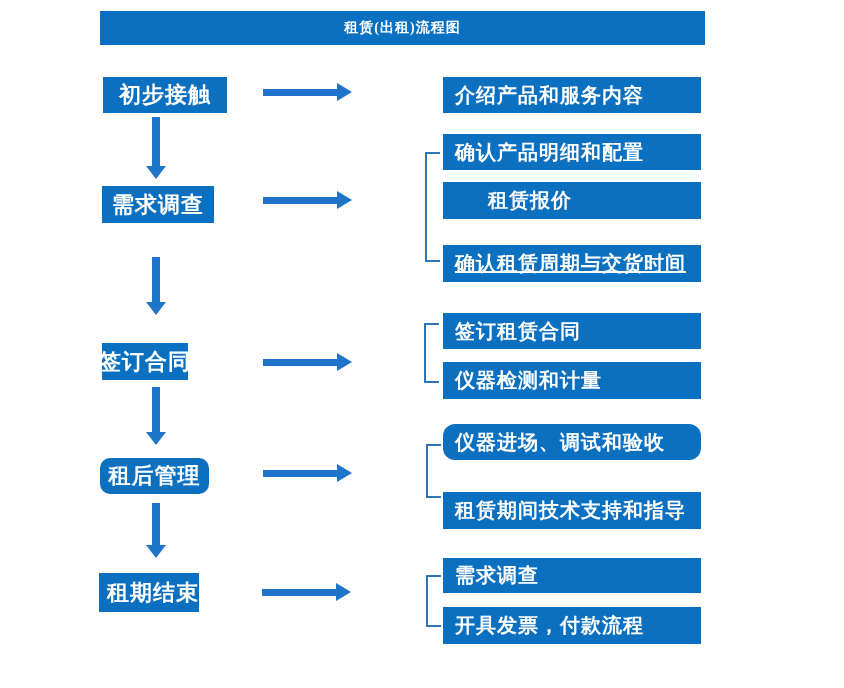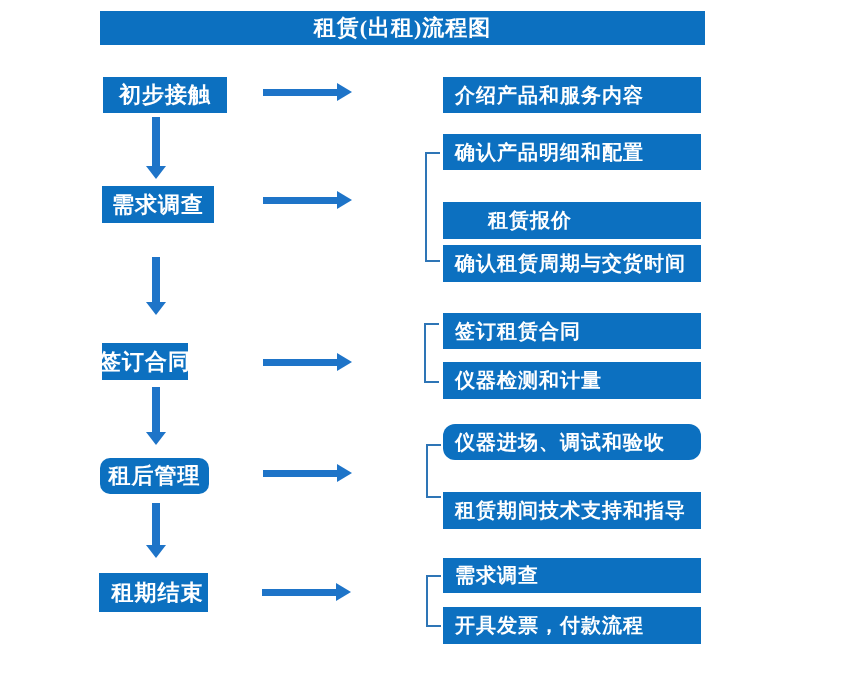--- a/index.html
+++ b/index.html
@@ -14,21 +14,21 @@
   body{
     width:844px;height:688px;position:relative;overflow:hidden;
     font-family:"Liberation Serif","DejaVu Serif",serif;
   }
   .canvas{position:absolute;left:0;top:0;width:844px;height:688px;}
 
   .title-bar{
     position:absolute;left:100px;top:11px;width:605px;height:34px;
     background:var(--box-blue);color:var(--text-white);
     display:flex;align-items:center;justify-content:center;
-    font-size:22px;font-weight:bold;letter-spacing:1px;
+    font-size:14px;font-weight:bold;letter-spacing:1px;
   }
 
   .box{
     position:absolute;background:var(--box-blue);color:var(--text-white);
     display:flex;align-items:center;font-weight:bold;white-space:nowrap;
     overflow:hidden;
   }
   .step{justify-content:center;font-size:22px;letter-spacing:1px;}
   .output{left:443px;width:258px;height:36px;padding-left:12px;font-size:20px;letter-spacing:1px;}
 
@@ -79,24 +79,24 @@
 
   <div class="box step" style="left:102px;top:186px;width:112px;height:37px;">
     <span>需求调查</span>
   </div>
   <div class="h-shaft" style="top:197px;"></div>
   <div class="h-head" style="top:191px;"></div>
   <div class="bracket" style="left:425px;top:152px;height:110px;"></div>
   <div class="box output" style="top:134px;">
     <span>确认产品明细和配置</span>
   </div>
-  <div class="box output" style="top:202px;height:37px;padding-left:45px;">
+  <div class="box output" style="top:182px;height:37px;padding-left:45px;">
     <span>租赁报价</span>
   </div>
-  <div class="box output" style="top:245px;height:37px;">
+  <div class="box output" style="top:245px;height:37px;text-decoration:underline;">
     <span>确认租赁周期与交货时间</span>
   </div>
 
   <div class="v-shaft" style="top:257px;height:45px;"></div>
   <div class="v-head" style="top:302px;"></div>
 
   <div class="box step" style="left:102px;top:343px;width:86px;height:37px;">
     <span>签订合同</span>
   </div>
   <div class="h-shaft" style="top:359px;"></div>
@@ -121,21 +121,21 @@
   <div class="box output" style="top:424px;border-radius:12px;">
     <span>仪器进场、调试和验收</span>
   </div>
   <div class="box output" style="top:492px;height:37px;">
     <span>租赁期间技术支持和指导</span>
   </div>
 
   <div class="v-shaft" style="top:503px;height:42px;"></div>
   <div class="v-head" style="top:545px;"></div>
 
-  <div class="box step" style="left:99px;top:573px;width:109px;height:39px;padding-left:8px;">
+  <div class="box step" style="left:99px;top:573px;width:100px;height:39px;padding-left:8px;">
     <span>租期结束</span>
   </div>
   <div class="h-shaft" style="left:262px;top:589px;"></div>
   <div class="h-head" style="left:336px;top:583px;"></div>
   <div class="bracket" style="left:426px;top:575px;height:52px;"></div>
   <div class="box output" style="top:558px;height:35px;">
     <span>需求调查</span>
   </div>
   <div class="box output" style="top:607px;height:37px;">
     <span>开具发票，付款流程</span>

